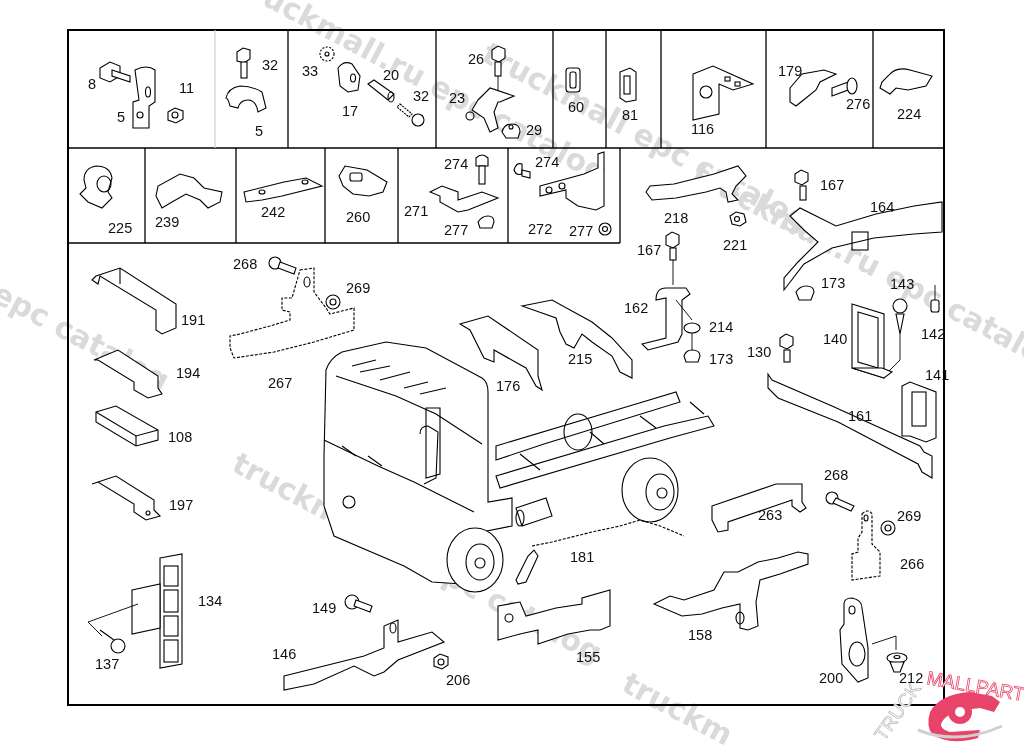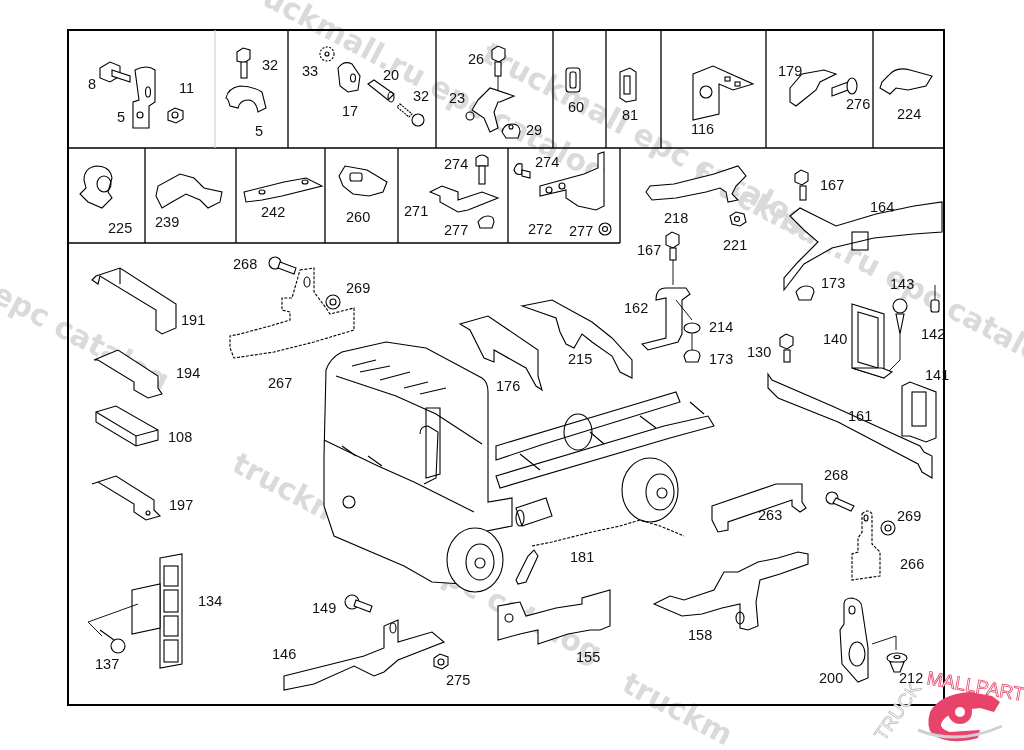--- a/index.html
+++ b/index.html
@@ -432,19 +432,19 @@
 
   <div class="callout" style="left:758px;top:508px">263</div>
   <div class="callout" style="left:824px;top:468px">268</div>
   <div class="callout" style="left:897px;top:509px">269</div>
   <div class="callout" style="left:900px;top:557px">266</div>
   <div class="callout" style="left:570px;top:550px">181</div>
   <div class="callout" style="left:198px;top:594px">134</div>
   <div class="callout" style="left:95px;top:657px">137</div>
   <div class="callout" style="left:312px;top:601px">149</div>
   <div class="callout" style="left:272px;top:647px">146</div>
-  <div class="callout" style="left:446px;top:673px">275</div>
+  <div class="callout" style="left:446px;top:673px">206</div>
   <div class="callout" style="left:576px;top:650px">155</div>
   <div class="callout" style="left:688px;top:628px">158</div>
   <div class="callout" style="left:819px;top:671px">200</div>
   <div class="callout" style="left:899px;top:671px">212</div>
 
 </div>
 
 </body></html>

